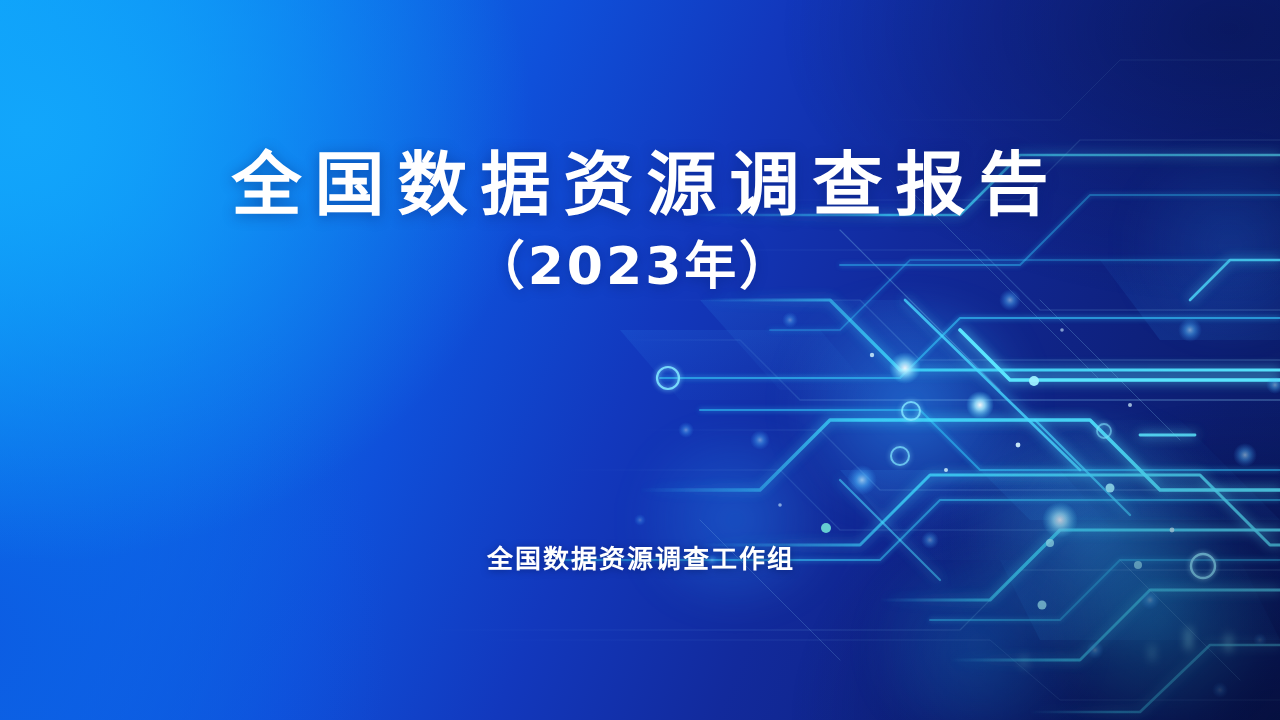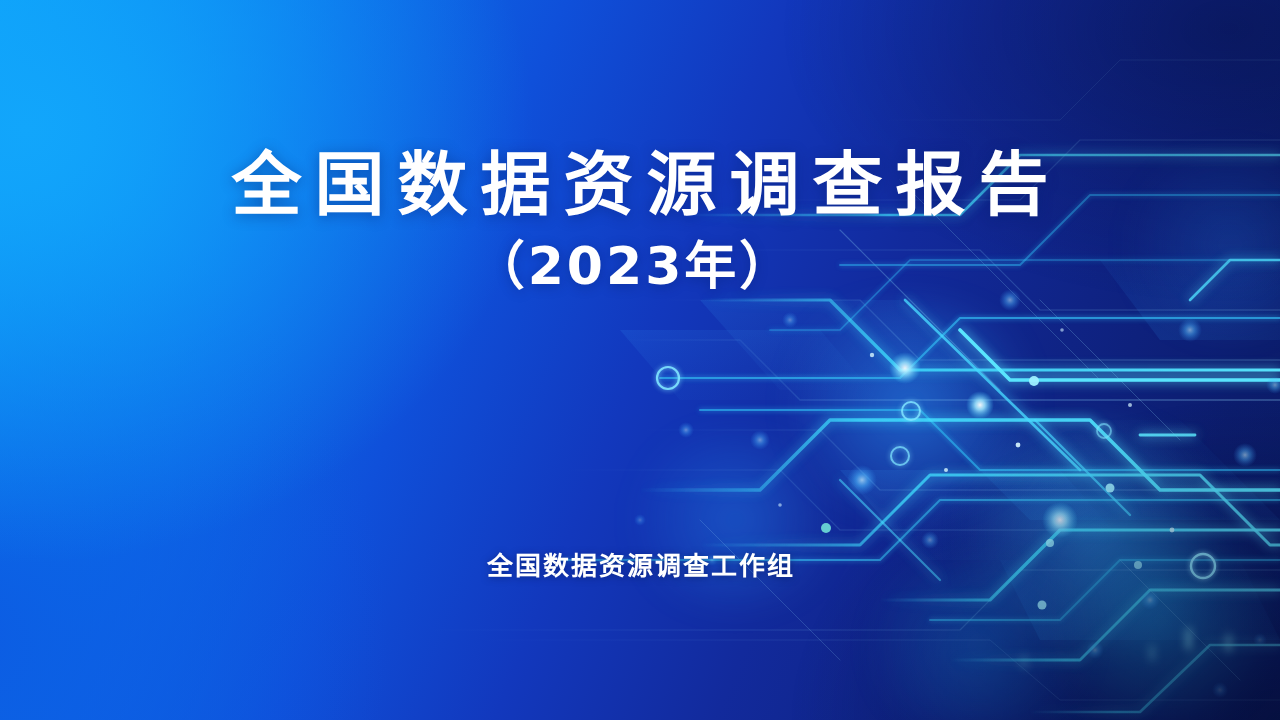--- a/index.html
+++ b/index.html
@@ -111,21 +111,21 @@
     text-align: center;
   }
   .byline {
     font-family: "DejaVu Serif", "Liberation Serif", serif;
     font-weight: 700;
     font-size: 26px;
     line-height: 1.42;
     color: #ffffff;
     letter-spacing: 2px;
     text-indent: 2px;
-    margin: 7px;
+    margin: 0;
     white-space: nowrap;
     text-shadow: 0 1px 7px rgba(6,24,90,0.55);
   }
   .byline.org {
     font-size: 27px;
     letter-spacing: 1.5px;
     text-indent: 1.5px;
   }
 </style>
 </head>

